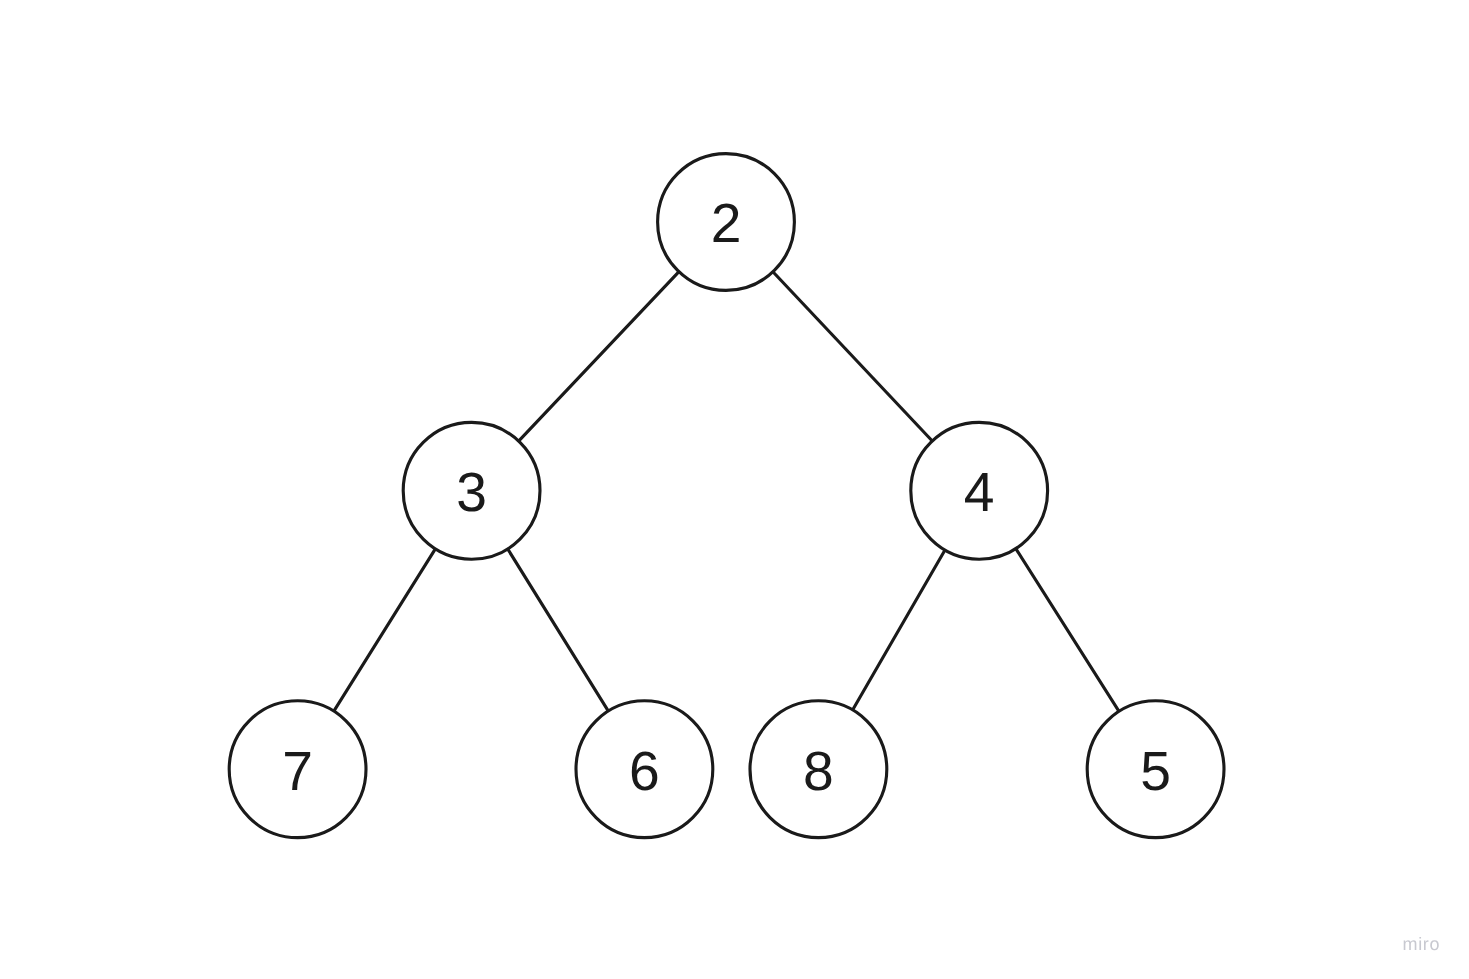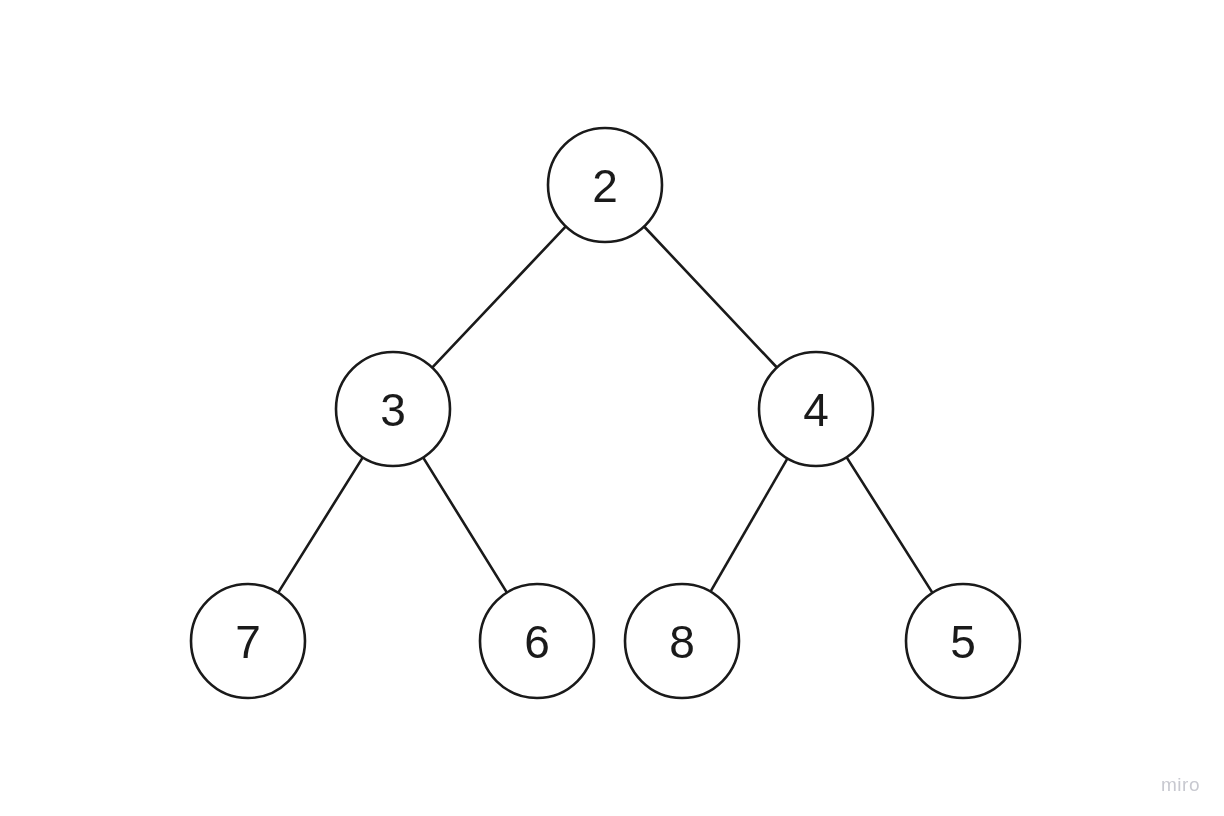--- a/index.html
+++ b/index.html
@@ -44,21 +44,21 @@
     font-size: 46px;
     font-weight: 400;
     text-anchor: middle;
     dominant-baseline: central;
   }
   .watermark {
     position: absolute;
     right: 24px;
     bottom: 20px;
     font-family: "Liberation Sans", sans-serif;
-    font-size: 19px;
+    font-size: 15px;
     letter-spacing: 0.5px;
     color: #c8c9d0;
     user-select: none;
   }
 </style>
 </head>
 <body>
 
 <div id="canvas">
 

